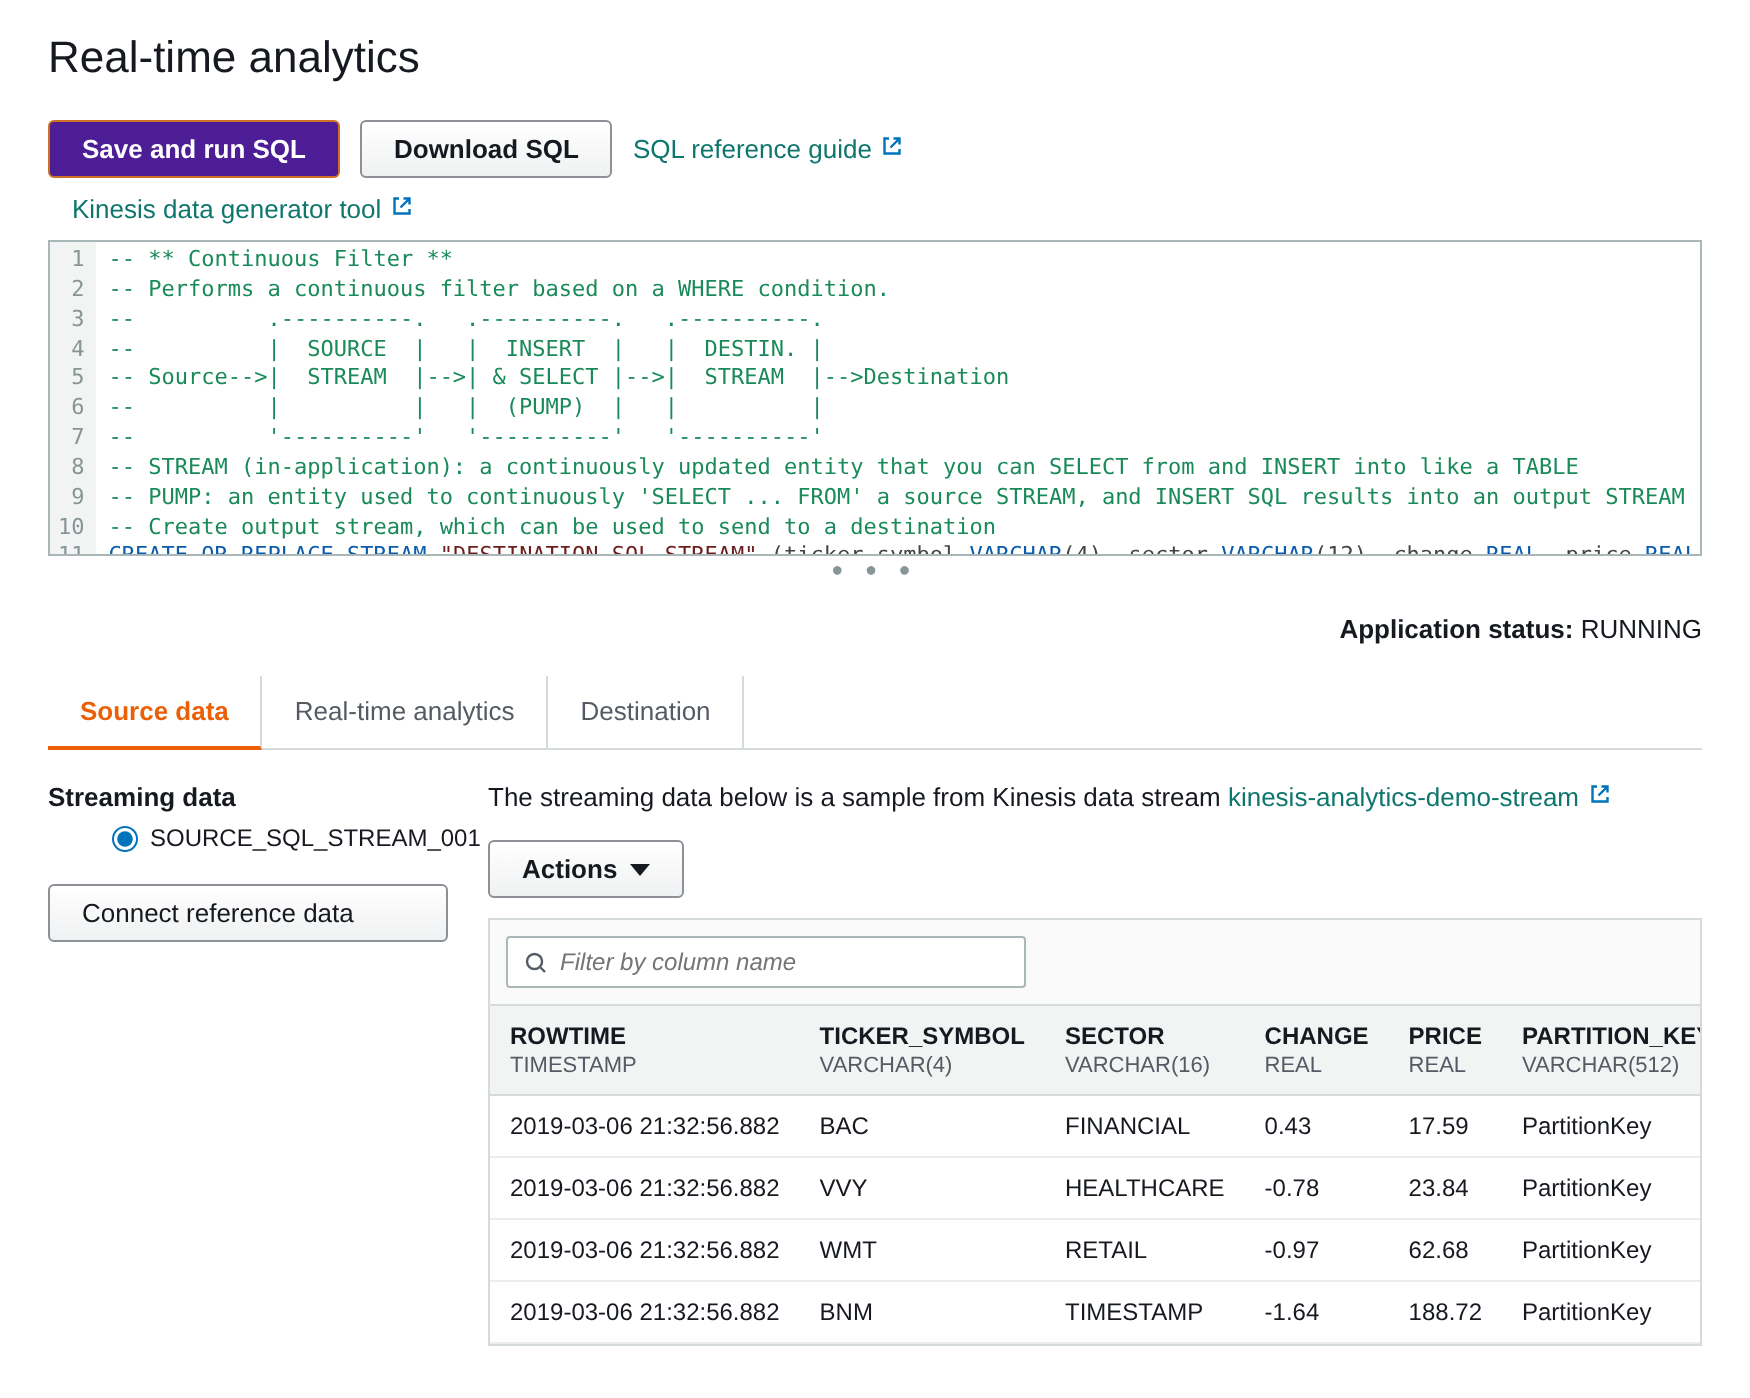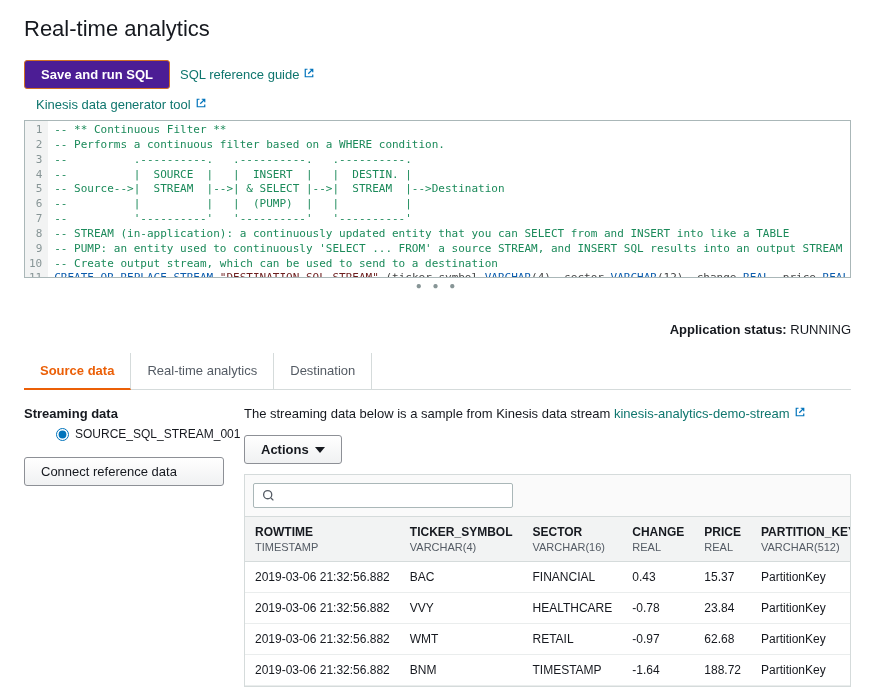--- a/index.html
+++ b/index.html
@@ -14,21 +14,21 @@
 .subtoolbar { margin-bottom: 8px; padding-left: 12px; }
 .editor { border: 1px solid #aab7b8; background: #fff; font-family: Menlo, Consolas, monospace; font-size: 11px; line-height: 1.35; display: flex; height: 158px; overflow: hidden; position: relative; }
 .gutter { background: #f2f3f3; color: #879596; text-align: right; padding: 2px 6px 2px 4px; user-select: none; }
 .gutter div { height: 14.85px; }
 .code { padding: 2px 6px; white-space: pre; color: #444; overflow: hidden; flex: 1; }
 .code .c { color: #1b8a5a; }
 .code .k { color: #0b5cad; }
 .code .s { color: #6c1d1d; }
 .code .t { color: #0b5cad; }
 .resize-dots { text-align: center; color: #879596; letter-spacing: 4px; font-size: 10px; padding: 2px 0 6px; }
-.status-line { text-align: right; font-size: 13px; margin: 25px 0 16px; }
+.status-line { text-align: right; font-size: 13px; margin: 10px 0 16px; }
 .status-line b { font-weight: 700; }
 .tabs { display: flex; border-bottom: 1px solid #d5dbdb; margin-bottom: 16px; }
 .tab { padding: 10px 16px; font-size: 13px; color: #545b64; cursor: pointer; border-right: 1px solid #d5dbdb; }
 .tab.active { color: #eb5f07; border-bottom: 2px solid #eb5f07; margin-bottom: -1px; font-weight: 700; }
 .layout { display: flex; gap: 20px; }
 .sidebar { width: 200px; flex-shrink: 0; }
 .section-label { font-weight: 700; font-size: 13px; margin-bottom: 6px; }
 .radio-row { display: flex; align-items: center; gap: 6px; font-size: 12px; margin-bottom: 16px; padding-left: 32px; }
 .radio-row input { accent-color: #0073bb; }
 .info-icon { display: inline-flex; width: 14px; height: 14px; border-radius: 50%; background: #16191f; color: #fff; font-size: 10px; align-items: center; justify-content: center; font-weight: 700; margin-left: 4px; }
@@ -46,20 +46,21 @@
 th .subtype { display: block; font-weight: 400; color: #545b64; font-size: 11px; margin-top: 2px; }
 td { padding: 8px 10px; border-bottom: 1px solid #eaeded; white-space: nowrap; }
 </style>
 </head>
 <body>
 
 <h1 class="page-title">Real-time analytics</h1>
 
 <div class="toolbar">
   <button class="btn btn-primary">Save and run SQL</button>
+  <button class="btn btn-secondary">Download SQL</button>
   <a class="link">
     <span>SQL reference guide</span>
     <span class="ext-icon"><svg viewBox="0 0 16 16" fill="none" stroke="#0073bb" stroke-width="1.6">
           <path d="M6 3H3v10h10v-3M9 3h4v4M13 3l-6 6"></path>
         </svg></span>
   </a>
 </div>
 <div class="subtoolbar">
   <a class="link">
     <span>Kinesis data generator tool</span>
@@ -121,40 +122,41 @@
       <span>Actions</span>
       <span class="caret-down"></span>
     </button>
     <div class="table-wrap">
       <div class="filter-row">
         <div class="filter-input">
           <svg viewBox="0 0 16 16" fill="none" stroke="currentColor" stroke-width="1.6">
               <circle cx="7" cy="7" r="5"></circle>
               <path d="M11 11l3 3"></path>
             </svg>
+          <input type="text" placeholder="Filter by column name" style="">
         </div>
       </div>
       <table>
         <thead>
             <tr id="thead-row">
               <th>ROWTIME<span class="subtype">TIMESTAMP</span></th>
               <th>TICKER_SYMBOL<span class="subtype">VARCHAR(4)</span></th>
               <th>SECTOR<span class="subtype">VARCHAR(16)</span></th>
               <th>CHANGE<span class="subtype">REAL</span></th>
               <th>PRICE<span class="subtype">REAL</span></th>
               <th>PARTITION_KEY<span class="subtype">VARCHAR(512)</span></th>
             </tr>
           </thead>
         <tbody id="tbody">
             <tr>
               <td>2019-03-06 21:32:56.882</td>
               <td>BAC</td>
               <td>FINANCIAL</td>
               <td>0.43</td>
-              <td>15.37</td>
+              <td>17.59</td>
               <td>PartitionKey</td>
             </tr>
             <tr>
               <td>2019-03-06 21:32:56.882</td>
               <td>VVY</td>
               <td>HEALTHCARE</td>
               <td>-0.78</td>
               <td>23.84</td>
               <td>PartitionKey</td>
             </tr>

